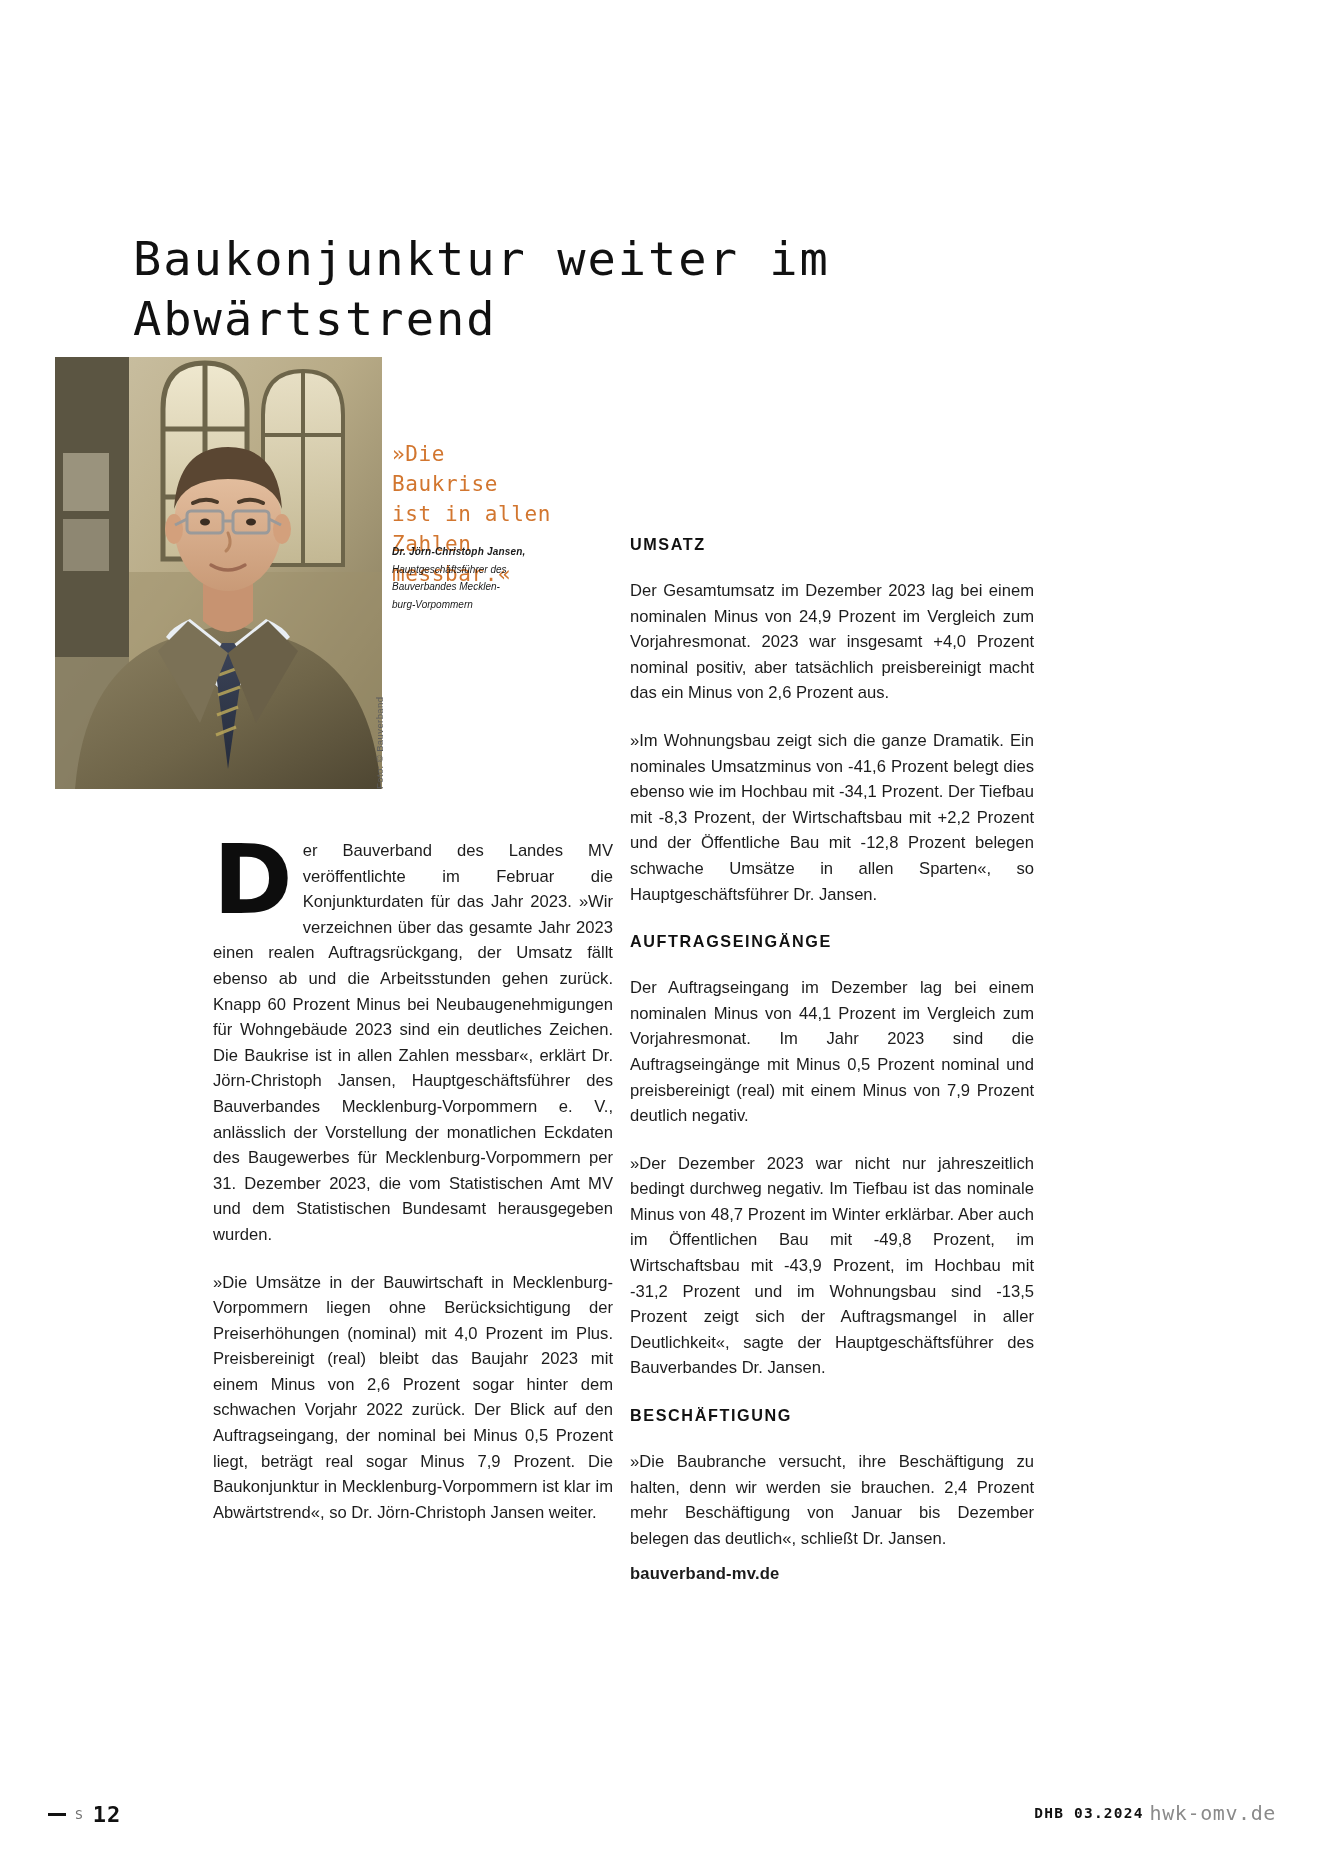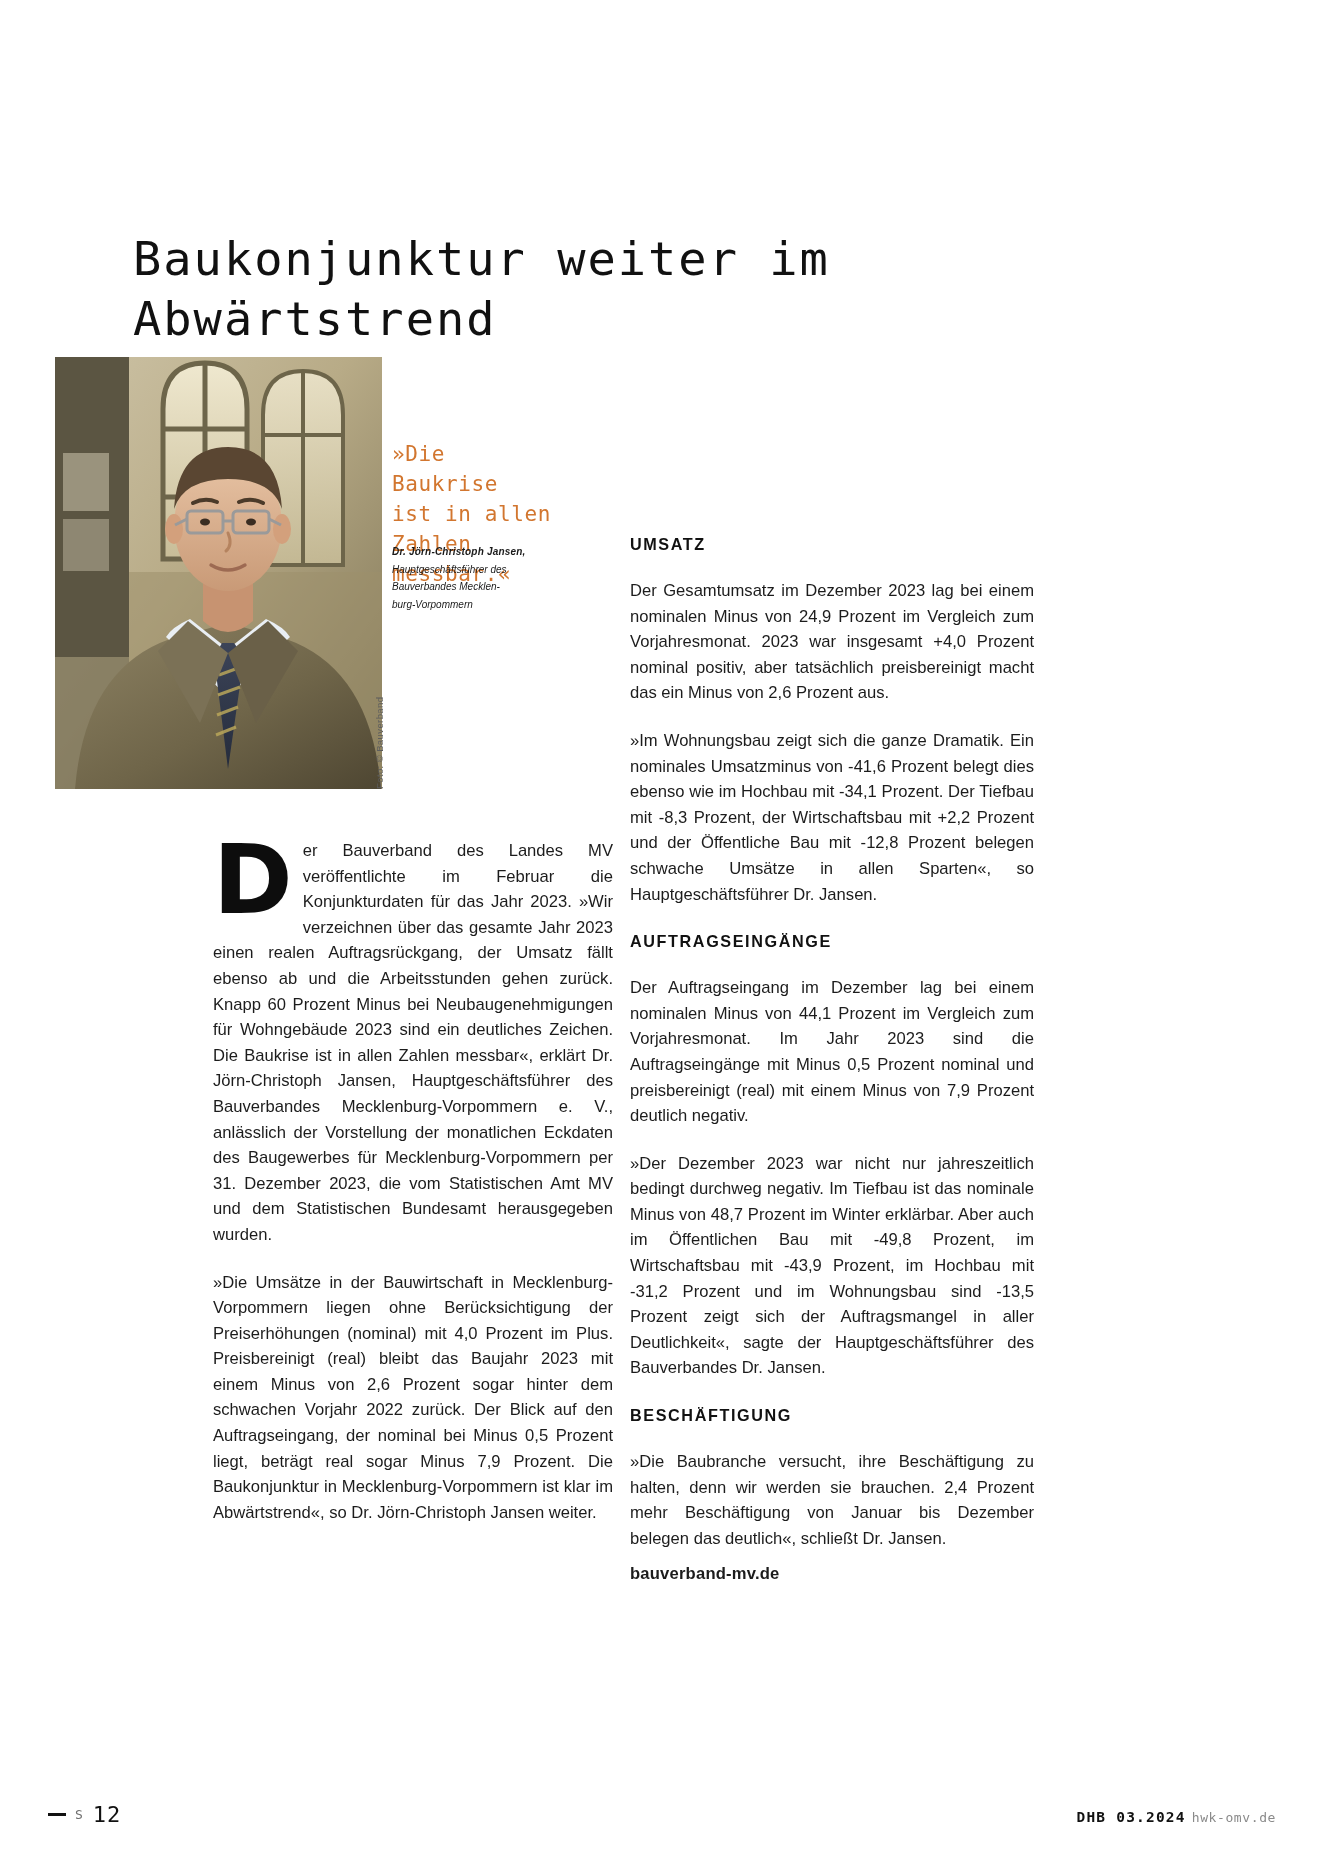--- a/index.html
+++ b/index.html
@@ -133,31 +133,31 @@
   .footer-left{
     position:absolute;
     left:48px; bottom:48px;
     display:flex;align-items:center;gap:9px;
     font-family:"DejaVu Sans Mono","Liberation Mono",monospace;
   }
   .footer-rule{
     width:18px;height:3px;background:#111;display:inline-block;
   }
   .footer-s{font-size:13px;color:#6e6e6e;letter-spacing:1px;}
-  .footer-pg{font-size:22px;font-weight:normal;color:#111;letter-spacing:1px;}
+  .footer-pg{font-size:22px;font-weight:bold;color:#111;letter-spacing:1px;}
 
   .footer-right{
     position:absolute;
     right:50px; bottom:50px;
     display:flex;align-items:center;gap:6px;
     font-family:"DejaVu Sans Mono","Liberation Mono",monospace;
     text-align:right;
   }
   .footer-issue{font-size:14.5px;font-weight:bold;letter-spacing:1.2px;color:#111;}
-  .footer-site{font-size:13px;letter-spacing:0.6px;color:#8a8a8a;}
+  .footer-site{font-size:20px;letter-spacing:0.6px;color:#8a8a8a;}
 </style>
 </head>
 <body>
 
 <div class="page">
 
   <h1 class="headline">Baukonjunktur weiter im
 Abwärtstrend</h1>
 
   <div class="photo-wrap">

